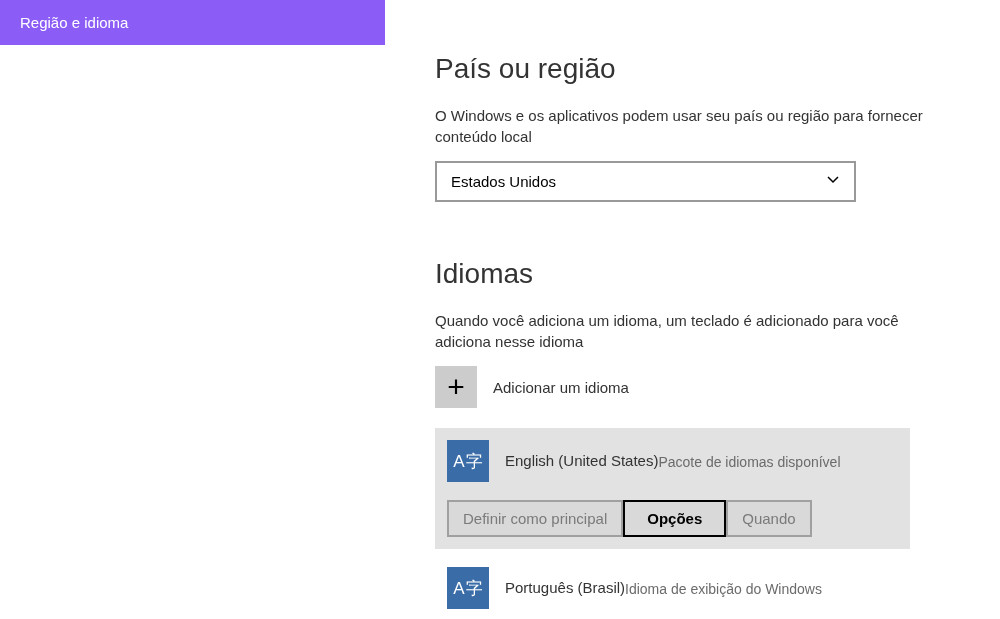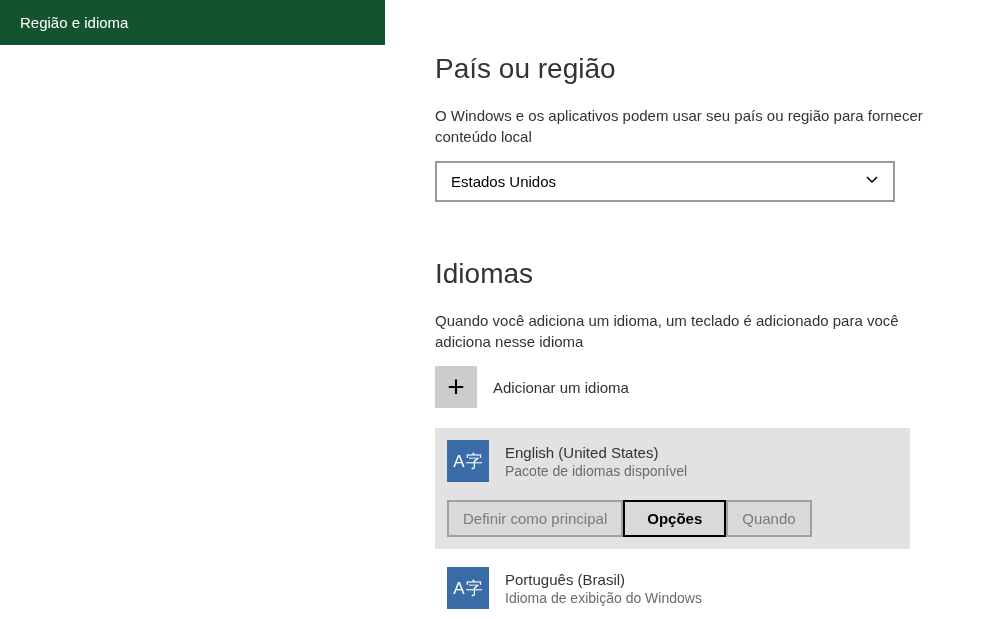--- a/index.html
+++ b/index.html
@@ -20,21 +20,21 @@
       background: #ffffff;
       flex-shrink: 0;
     }
     .sidebar-item {
       padding: 14px 20px;
       font-size: 15px;
       color: #000;
       cursor: pointer;
     }
     .sidebar-item.selected {
-      background: #14532d;
+      background: #8b5cf6;
       color: #ffffff;
     }
     .main {
       flex: 1;
       padding: 10px 40px 0 50px;
     }
     .section-title {
       font-size: 28px;
       font-weight: 400;
       color: #333;
@@ -42,21 +42,21 @@
       margin-top: 43px;
     }
     .section-desc {
       font-size: 15px;
       color: #333;
       line-height: 1.4;
       margin-bottom: 14px;
       max-width: 500px;
     }
     .dropdown {
-      width: 460px;
+      width: 421px;
       border: 2px solid #999;
       padding: 10px 14px;
       font-size: 15px;
       display: flex;
       justify-content: space-between;
       align-items: center;
       cursor: pointer;
       margin-bottom: 56px;
     }
     .dropdown .chevron {
@@ -117,21 +117,21 @@
     }
     .lang-icon-a {
       font-size: 17px;
       margin-right: 1px;
     }
     .lang-icon-cjk {
       font-size: 17px;
     }
     .lang-info {
       display: flex;
-      flex-direction: column;
+      flex-direction: row;
     }
     .lang-name {
       font-size: 15px;
       color: #333;
     }
     .lang-sub {
       font-size: 14px;
       color: #6b6b6b;
       margin-top: 2px;
     }

